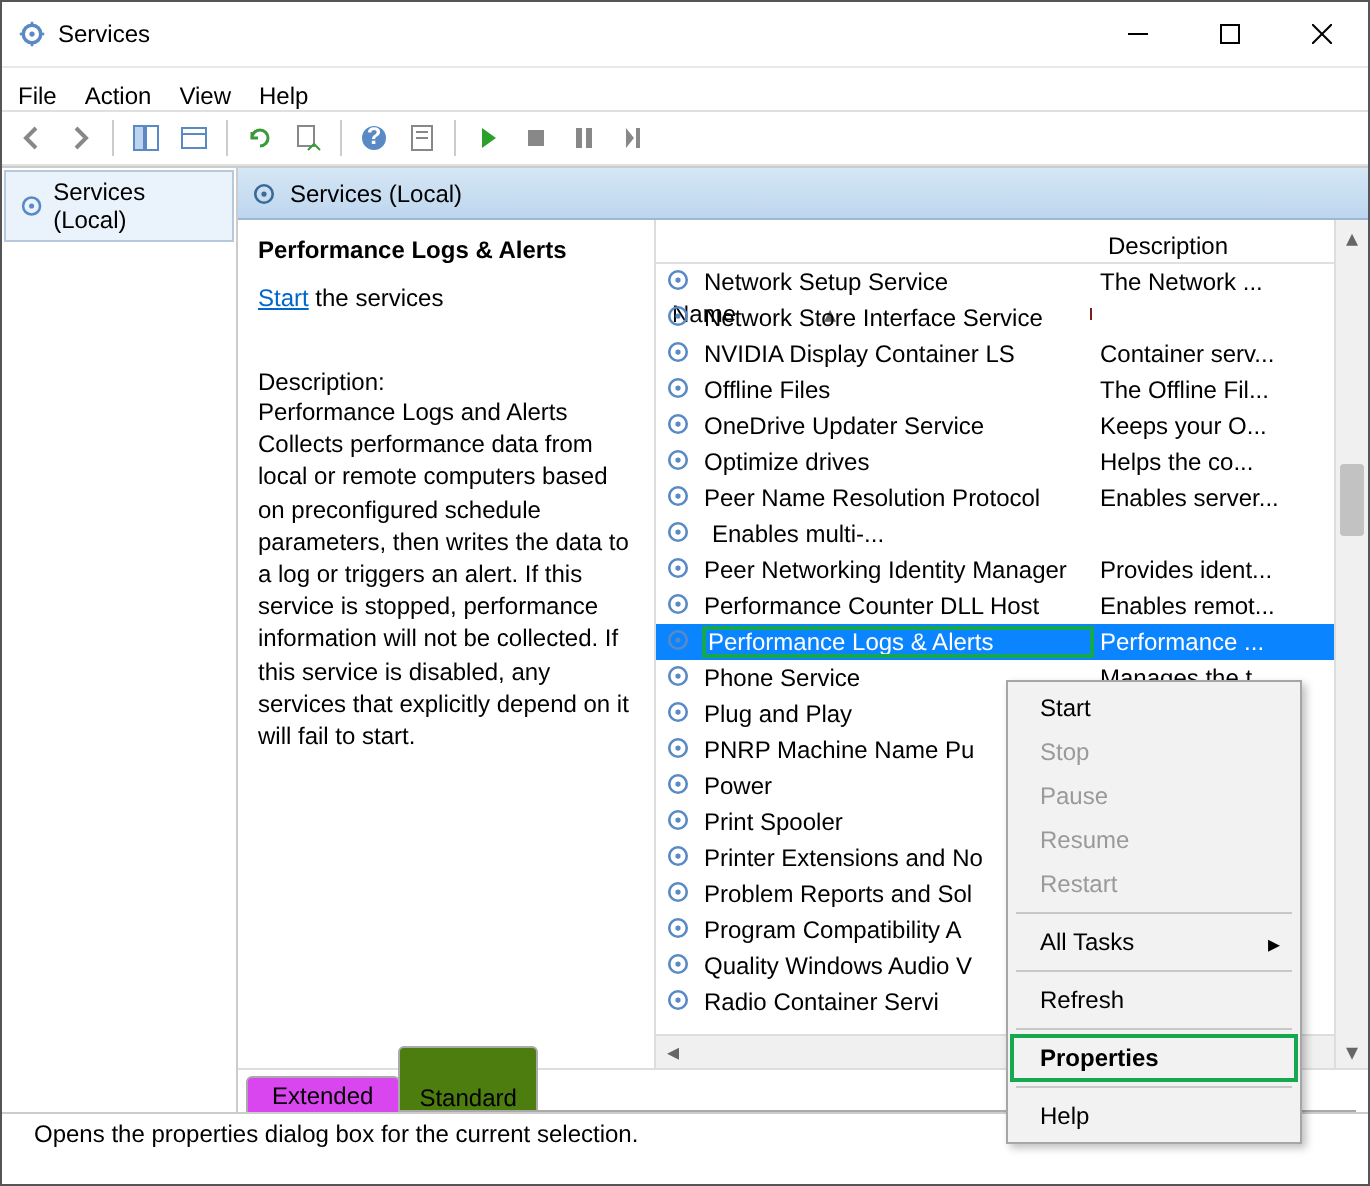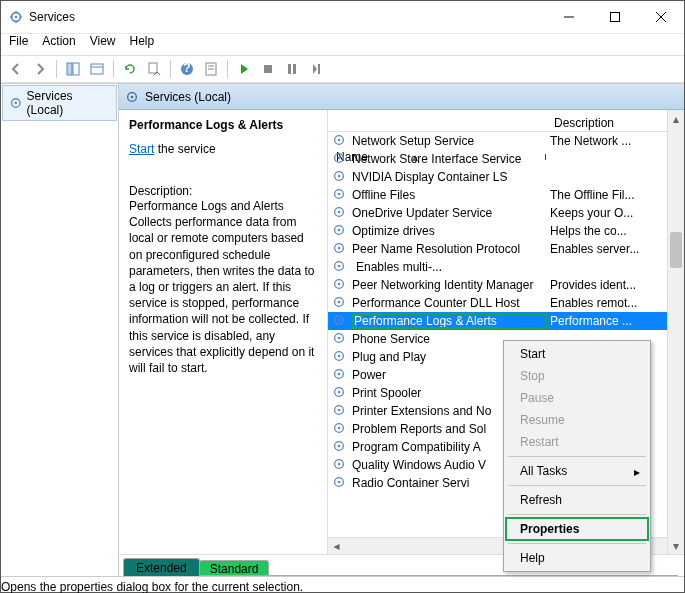--- a/index.html
+++ b/index.html
@@ -1,21 +1,21 @@
 <!DOCTYPE html>
 <html><head>
 <meta charset="utf-8">
 <style>
   * { box-sizing: border-box; margin: 0; padding: 0; font-family: 'Segoe UI', Tahoma, sans-serif; font-size: 12px; }
   body { background: #fff; user-select: none; }
   .window { width: 685px; height: 593px; border: 1px solid #555; display: flex; flex-direction: column; position: relative; background: #fff; }
   .titlebar { height: 32px; display: flex; align-items: center; padding-left: 8px; }
   .titlebar .title { flex: 1; font-size: 12px; }
   .winbtn { width: 46px; height: 32px; display: flex; align-items: center; justify-content: center; }
-  .menubar { height: 22px; display: flex; align-items: flex-start; padding-left: 8px; gap: 14px; border-top: 1px solid #e8e8e8; }
+  .menubar { height: 22px; display: flex; align-items: flex-end; padding-left: 8px; gap: 14px; border-top: 1px solid #e8e8e8; }
   .menubar span { font-size: 12px; }
   .toolbar { height: 28px; border-top: 1px solid #e0e0e0; border-bottom: 1px solid #e0e0e0; display: flex; align-items: center; padding: 0 4px; gap: 2px; }
   .tbtn { width: 22px; height: 22px; display: flex; align-items: center; justify-content: center; border: 1px solid transparent; }
   .tbtn svg { width: 16px; height: 16px; }
   .main { flex: 1; display: flex; overflow: hidden; border-top: 1px solid #ccc;}
   .left-pane { width: 118px; border-right: 1px solid #ccc; background: #fff; }
   .left-item { display: flex; align-items: center; gap: 4px; padding: 3px 6px; background: #eaf2fb; border: 1px solid #b6c8da; margin:1px;}
   .right-pane { flex: 1; display: flex; flex-direction: column; overflow: hidden; }
   .header-band { height: 26px; background: linear-gradient(#d6e6f5, #bdd6ee); border-bottom: 1px solid #9cb8d4; display: flex; align-items: center; padding-left: 6px; gap: 6px; }
   .body-row { flex: 1; display: flex; overflow: hidden; }
@@ -33,25 +33,25 @@
   .row { height: 18px; display: flex; align-items: center; white-space: nowrap; }
   .row .icon { width: 16px; margin: 0 4px 0 4px; flex:none;}
   .row .name { width: 194px; overflow: hidden; text-overflow: ellipsis; }
   .row .desc { flex: 1; overflow: hidden; text-overflow: ellipsis; padding-left:4px;}
   .row.selected { background: #0a84ff; color: #fff; }
   .row.selected .name { outline: 2px solid #15a84f; outline-offset: -1px; padding-left:2px;}
   .scrollbar { width: 17px; background: #f0f0f0; border-left: 1px solid #ddd; position: relative; }
   .scroll-arrow { height: 17px; display:flex; align-items:center; justify-content:center; color:#666;}
   .scroll-thumb { position: absolute; left: 2px; right: 2px; top: 122px; height: 36px; background: #c2c2c2; border-radius: 2px; }
   .tabs-row { height: 22px; display: flex; align-items: flex-end; padding-left: 4px; border-top: 1px solid #ddd; background:#fff; position:relative;}
-  .tab { border: 1px solid #aaa; border-bottom: none; padding: 2px 12px 1px 12px; border-radius: 3px 3px 0 0; background: #0f766e; margin-right: -1px; position:relative;}
-  .tab.inactive { background: #22c55e; top:1px; padding:1px 10px 1px 10px;}
+  .tab { border: 1px solid #aaa; border-bottom: none; padding: 2px 12px 1px 12px; border-radius: 3px 3px 0 0; background: #d946ef; margin-right: -1px; position:relative;}
+  .tab.inactive { background: #4d7c0f; top:1px; padding:18px 10px 1px 10px;}
   .tabs-row::after{content:"";position:absolute;left:4px;right:6px;bottom:0;border-bottom:1px solid #aaa;}
   .tab.active{z-index:2;}
-  .statusbar { height: 16px; border-top: 1px solid #ccc; padding: 3px 0; font-size: 12px; }
+  .statusbar { height: 36px; border-top: 1px solid #ccc; padding: 3px 16px; font-size: 12px; }
   .context-menu { position: absolute; left: 502px; top: 339px; width: 148px; background: #f2f2f2; border: 1px solid #a6a6a6; box-shadow: 2px 2px 4px rgba(0,0,0,0.25); z-index: 50; padding:2px;}
   .context-menu .mi { padding: 4px 10px 4px 14px; color: #000; position:relative;}
   .context-menu .mi.disabled { color: #9a9a9a; }
   .context-menu .sep { height: 1px; background: #c8c8c8; margin: 3px 2px; }
   .context-menu .mi.highlight { outline: 2px solid #15a84f; outline-offset: -1px; font-weight: bold; }
   .context-menu .mi .arrow { position: absolute; right: 8px; top: 5px; }
   .gear-icon { width:14px; height:14px; }
   .hscroll { position:absolute; left:0; right:0; bottom:0; height:17px; background:#f0f0f0; border-top:1px solid #ddd; display:flex; align-items:center; justify-content:flex-start;}
   .hscroll .ha{width:17px; display:flex;align-items:center;justify-content:center;color:#666;}
 </style>
@@ -190,21 +190,21 @@
             <circle cx="8" cy="8" r="5" fill="none" stroke="#3a6a9a" stroke-width="1.5"></circle>
             <circle cx="8" cy="8" r="1.5" fill="#3a6a9a"></circle>
           </svg>
         <span>Services (Local)</span>
       </div>
 
       <div class="body-row">
         <div class="detail-col">
           <h2>Performance Logs &amp; Alerts</h2>
           <div>
-            <span class="link">Start</span><span> the service</span>
+            <span class="link">Start</span><span> the services</span>
           </div>
           <div class="desc-label">Description:</div>
           <div class="desc-text">Performance Logs and Alerts Collects performance data from local or remote computers based on preconfigured schedule parameters, then writes the data to a log or triggers an alert. If this service is stopped, performance information will not be collected. If this service is disabled, any services that explicitly depend on it will fail to start.</div>
         </div>
 
         <div class="list-col">
           <div class="list-inner">
             <div class="list-header">
               <div class="col-name">
                 <span>Name</span>
@@ -227,20 +227,21 @@
                       <circle cx="8" cy="8" r="1.5" fill="#5a8ac6"></circle>
                     </svg></span>
                   <span class="name">Network Store Interface Service</span>
                 </div>
                 <div class="row">
                   <span class="icon"><svg width="14" height="14" viewBox="0 0 16 16">
                       <circle cx="8" cy="8" r="5" fill="none" stroke="#5a8ac6" stroke-width="1.5"></circle>
                       <circle cx="8" cy="8" r="1.5" fill="#5a8ac6"></circle>
                     </svg></span>
                   <span class="name">NVIDIA Display Container LS</span>
+                  <span class="desc">Container serv...</span>
                 </div>
                 <div class="row">
                   <span class="icon"><svg width="14" height="14" viewBox="0 0 16 16">
                       <circle cx="8" cy="8" r="5" fill="none" stroke="#5a8ac6" stroke-width="1.5"></circle>
                       <circle cx="8" cy="8" r="1.5" fill="#5a8ac6"></circle>
                     </svg></span>
                   <span class="name">Offline Files</span>
                   <span class="desc">The Offline Fil...</span>
                 </div>
                 <div class="row">
@@ -297,28 +298,37 @@
                     </svg></span>
                   <span class="name">Performance Logs &amp; Alerts</span>
                   <span class="desc">Performance ...</span>
                 </div>
                 <div class="row">
                   <span class="icon"><svg width="14" height="14" viewBox="0 0 16 16">
                       <circle cx="8" cy="8" r="5" fill="none" stroke="#5a8ac6" stroke-width="1.5"></circle>
                       <circle cx="8" cy="8" r="1.5" fill="#5a8ac6"></circle>
                     </svg></span>
                   <span class="name">Phone Service</span>
+                  <span class="desc">Manages the t...</span>
                 </div>
                 <div class="row">
                   <span class="icon"><svg width="14" height="14" viewBox="0 0 16 16">
                       <circle cx="8" cy="8" r="5" fill="none" stroke="#5a8ac6" stroke-width="1.5"></circle>
                       <circle cx="8" cy="8" r="1.5" fill="#5a8ac6"></circle>
                     </svg></span>
                   <span class="name">Plug and Play</span>
                   <span class="desc">Enables a co...</span>
+                </div>
+                <div class="row">
+                  <span class="icon"><svg width="14" height="14" viewBox="0 0 16 16">
+                      <circle cx="8" cy="8" r="5" fill="none" stroke="#5a8ac6" stroke-width="1.5"></circle>
+                      <circle cx="8" cy="8" r="1.5" fill="#5a8ac6"></circle>
+                    </svg></span>
+                  <span class="name">PNRP Machine Name Pu</span>
+                  <span class="desc">This service p...</span>
                 </div>
                 <div class="row">
                   <span class="icon"><svg width="14" height="14" viewBox="0 0 16 16">
                       <circle cx="8" cy="8" r="5" fill="none" stroke="#5a8ac6" stroke-width="1.5"></circle>
                       <circle cx="8" cy="8" r="1.5" fill="#5a8ac6"></circle>
                     </svg></span>
                   <span class="name">Power</span>
                   <span class="desc">Manages p...</span>
                 </div>
                 <div class="row">

